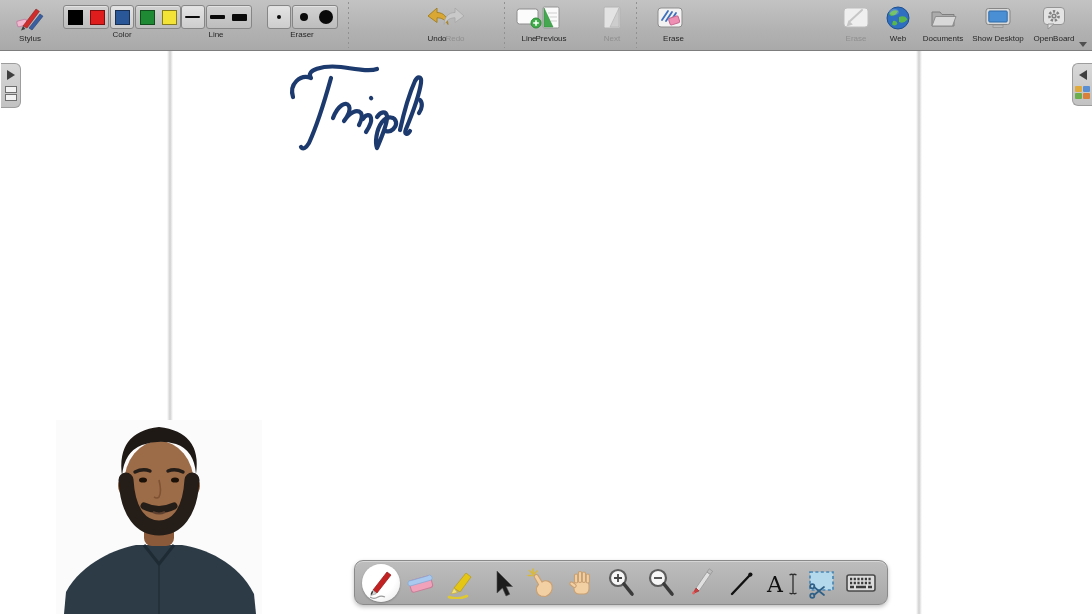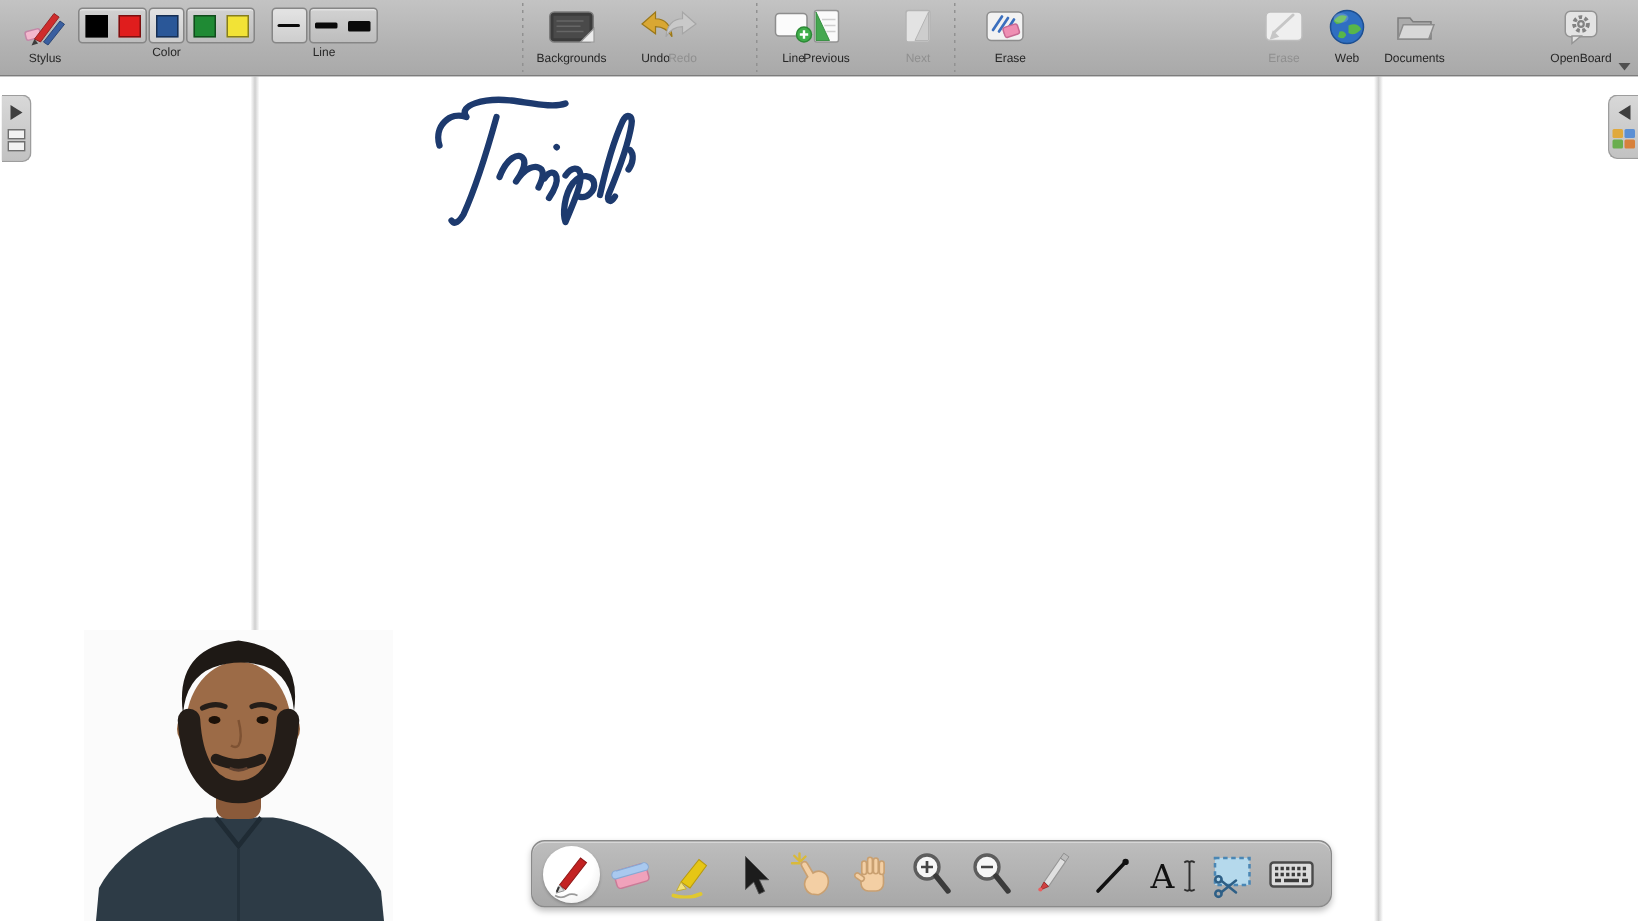--- a/index.html
+++ b/index.html
@@ -72,21 +72,21 @@
         <svg width="30" height="26" viewBox="0 0 30 26">
           <rect x="2" y="15" width="10" height="6" rx="1.5" fill="#f3b7cd" stroke="#c387a7" transform="rotate(-14 7 18)"></rect>
           <path d="M8,21 L21,4 l3.4,2.4 L12,23 Z" fill="#cf2c2c" stroke="#8f1d1d" stroke-width="0.6"></path>
           <path d="M14,23 L25,9 l3,2.2 L17,25 Z" fill="#3a5fa0" stroke="#25406f" stroke-width="0.6"></path>
           <path d="M8,21 l-2,4.4 4.4,-1.4 Z" fill="#3c3c3c"></path>
         </svg>
       </span>
       <span class="lb">Stylus</span>
     </div>
 
-    <div class="tbtn" style="left:57px;width:108px;">
+    <div class="tbtn" style="left:68px;width:108px;">
       <div class="grpwrap">
         <div class="frame">
           <span class="cell">
               <span class="swatch" style="background: rgb(0, 0, 0);"></span>
             </span>
           <span class="cell">
               <span class="swatch" style="background: rgb(224, 29, 29);"></span>
             </span>
         </div>
         <div class="frame sel">
@@ -118,34 +118,41 @@
               <span class="linebar" style="height:4px;"></span>
             </span>
           <span class="cell">
               <span class="linebar" style="height:7px;"></span>
             </span>
         </div>
       </div>
       <span class="lb">Line</span>
     </div>
 
+    <div class="tbtn" style="left:262px;width:80px;">
+      <div class="grpwrap">
+        <div class="frame sel">
+          <span class="cell">
+              <span class="dot" style="width:4px;height:4px;"></span>
+            </span>
+        </div>
+        <div class="frame">
+          <span class="cell">
+              <span class="dot" style="width:8px;height:8px;"></span>
+            </span>
+          <span class="cell">
+              <span class="dot" style="width:14px;height:14px;"></span>
+            </span>
+        </div>
+      </div>
+      <span class="lb">Eraser</span>
+    </div>
 
     <span class="vsep" style="left:348px;"></span>
 
-    <div class="tbtn" style="left:352px;width:58px;">
-      <span class="ic">
-        <svg width="32" height="24" viewBox="0 0 32 24">
-          <rect x="1.5" y="2" width="29" height="20" rx="3" fill="#3b3b3b" stroke="#7c7c7c"></rect>
-          <rect x="4" y="4.5" width="24" height="15" fill="#4a4a4a"></rect>
-          <path d="M6,8 H24 M6,11.5 H22 M6,15 H24" stroke="#666" stroke-width="1"></path>
-          <path d="M22,22 L31,22 L31,13 Z" fill="#ececec" stroke="#9a9a9a" stroke-width="0.8"></path>
-        </svg>
-      </span>
-      <span class="lb">Backgrounds</span>
-    </div>
 
     <div class="tbtn" style="left:414px;width:46px;">
       <span class="ic">
         <svg width="26" height="24" viewBox="0 0 26 24">
           <path d="M4,10 L13,2 L13,6.5 C19.5,6.5 23.5,11 24,18.5 C21,13.5 17.5,11.8 13,11.8 L13,16.5 Z" fill="#d9a733" stroke="#9a7718" stroke-width="0.8"></path>
         </svg>
       </span>
       <span class="lb">Undo</span>
     </div>
 
@@ -231,20 +238,30 @@
     <div class="tbtn" style="left:916px;width:54px;">
       <span class="ic">
         <svg width="28" height="24" viewBox="0 0 28 24">
           <path d="M3,6 L11,6 L13,8.5 L25,8.5 L25,20 L3,20 Z" fill="#ababab" stroke="#7e7e7e"></path>
           <path d="M3,20 L6.5,10.5 L27,10.5 L23.5,20 Z" fill="#d8d8d8" stroke="#8d8d8d"></path>
         </svg>
       </span>
       <span class="lb">Documents</span>
     </div>
 
+    <div class="tbtn" style="left:968px;width:60px;">
+      <span class="ic">
+        <svg width="28" height="24" viewBox="0 0 28 24">
+          <rect x="2" y="2.5" width="24" height="16" rx="2.5" fill="#d9d9d9" stroke="#868686"></rect>
+          <rect x="4.8" y="5" width="18.4" height="11" rx="1" fill="#4a8fd4" stroke="#2f6aa8"></rect>
+          <rect x="9" y="19" width="10" height="2.5" fill="#bdbdbd" stroke="#8e8e8e" stroke-width="0.7"></rect>
+        </svg>
+      </span>
+      <span class="lb">Show Desktop</span>
+    </div>
 
     <div class="tbtn" style="left:1026px;width:56px;">
       <span class="ic">
         <svg width="26" height="26" viewBox="0 0 26 26">
           <rect x="2.5" y="2.5" width="21" height="17" rx="3.5" fill="#e3e3e3" stroke="#949494"></rect>
           <path d="M7,19 L7,24 L13,19 Z" fill="#e3e3e3" stroke="#949494"></path>
           <circle cx="13" cy="11" r="4.6" fill="none" stroke="#828282" stroke-width="2.6" stroke-dasharray="2.3 1.7"></circle>
           <circle cx="13" cy="11" r="2.6" fill="#828282"></circle>
           <circle cx="13" cy="11" r="1.1" fill="#e3e3e3"></circle>
         </svg>

